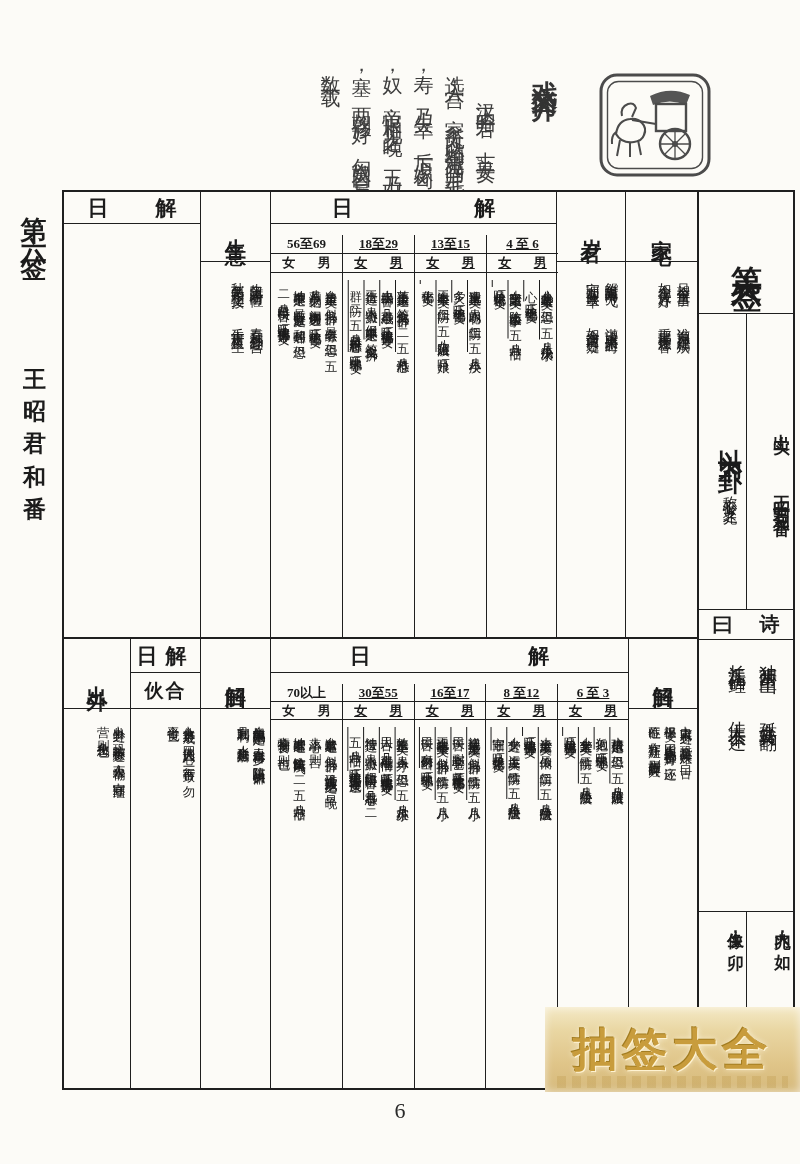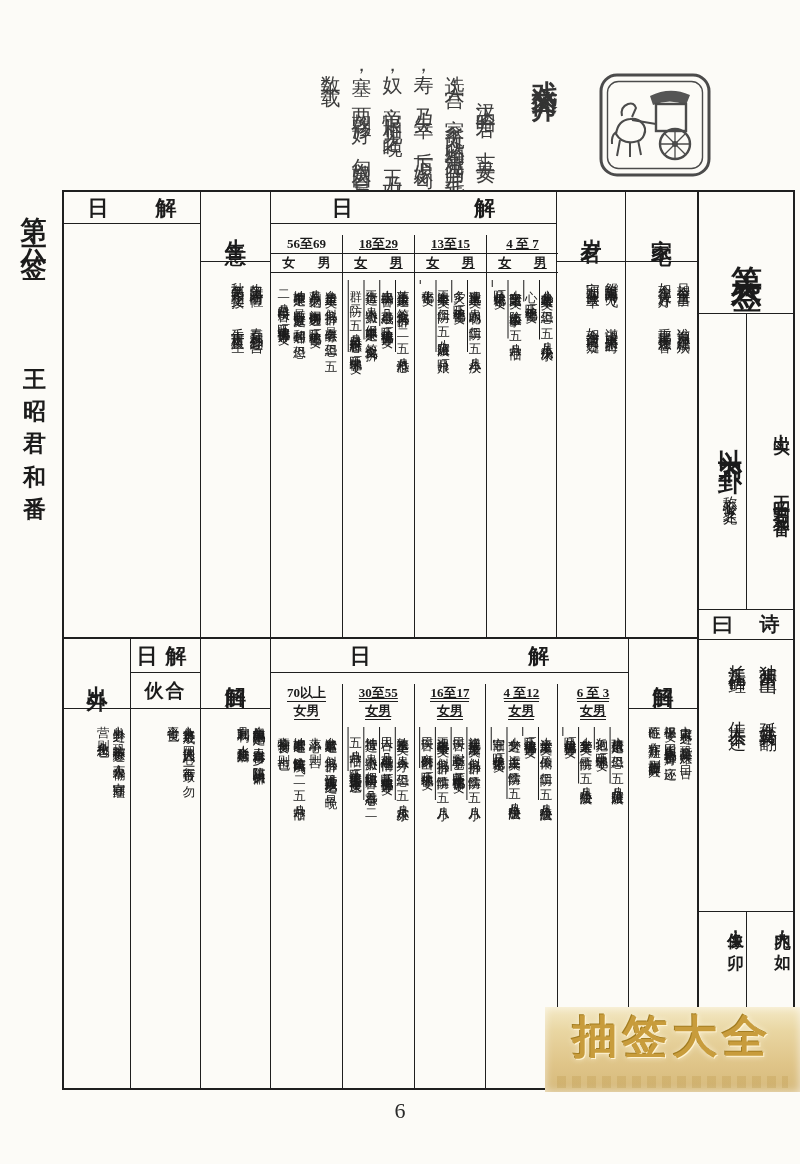--- a/index.html
+++ b/index.html
@@ -60,21 +60,21 @@
   .colB { width:70px; } .colB .hcell { height:70px; }
   .colC { width:286px; } .colC .gh { height:32px; }
   .colD { width:69px; } .colD .hcell { height:70px; }
   .colE { width:72px; } .colE .hcell { height:70px; }
 
   .colO { width:66px; } .colO .hcell { height:70px; }
   .colH { width:70px; } .colH .gh { height:34px; } .colH .subh { height:36px; }
   .colJ { width:70px; } .colJ .hcell { height:70px; }
   .colAG { width:358px; } .colAG .gh { height:34px; } .colAG .al { height:18px; } .colAG .mf { height:18px; }
   .colJ2 { width:69px; } .colJ2 .hcell { height:70px; }
-  .colAG .agecol { width:71.6px;align-items:center; }
+  .colAG .agecol { width:71.6px; }
 
   
   .panel { flex:1; border-left:2px solid var(--bc); display:flex; flex-direction:column; }
   .p-sign { height:122px; border-bottom:1.8px solid var(--bc); display:flex; align-items:center; justify-content:center; }
   .p-sign .vh { font-size:31px; letter-spacing:8px; }
   .p-mid { height:296px; border-bottom:1.8px solid var(--bc); display:flex; }
   .p-mid > div { width:50%; writing-mode:vertical-rl; text-orientation:upright; padding-top:8px; text-align:center; }
   .p-mid .right { border-left:1.6px solid var(--bc); }
   .verdict { font-size:24px; font-weight:bold; letter-spacing:7px; }
   .omen { font-size:14.5px; letter-spacing:3px; margin-top:10px; }
@@ -87,21 +87,21 @@
   .p-poem p { margin:0 7px; }
   .p-bot { flex:1; display:flex; }
   .p-bot > div { width:50%; writing-mode:vertical-rl; text-orientation:upright; padding-top:6px;
                  font-size:16.5px; font-weight:bold; letter-spacing:2px; text-align:left; }
   .p-bot .right { border-left:1.6px solid var(--bc); }
   .p-bot span { margin-right:14px; margin-left:14px; }
 
   
   .wm { position:absolute; left:545px; top:1007px; width:255px; height:85px; z-index:6;
         background:linear-gradient(180deg,#f4e9c6 0%,#e9d6a2 28%,#dfc488 68%,#d6ba7c 100%);
-        display:flex; justify-content:center;
+        display:flex; align-items:center; justify-content:center;
         box-shadow:inset 0 0 8px rgba(255,255,255,.65); }
   .wm-text { font-size:45px; font-weight:bold; letter-spacing:5px; color:#c89c3c;
              text-shadow:1px 1px 0 #fff3d2, -1px -1px 0 #a37d21, 0 0 6px rgba(255,250,230,.9); }
   .wm::after { content:""; position:absolute; bottom:4px; left:12px; right:12px; height:12px; opacity:.45;
         background:repeating-linear-gradient(90deg, rgba(180,140,55,.5) 0 9px, rgba(255,255,255,0) 9px 15px); }
 
   .pageno { position:absolute; top:1098px; left:0; right:0; text-align:center; font-size:22px; color:#2a2a2a; }
 </style>
 </head>
 <body>
@@ -199,21 +199,21 @@
               </div>
               <div class="vbody">
                 <p>童造现运未美　人虽聪明　但防二　五　八月小疾</p>
                 <p>多灾　吓天地化吉平安</p>
                 <p>玉造时令未美　但防二　五　八灾难波阻　吓月娘</p>
                 <p>化吉平安</p>
               </div>
             </div>
 
             <div class="agecol">
-              <div class="al">4 至 7</div>
+              <div class="al">4 至 6</div>
               <div class="mf">
                 <span>女</span>
                 <span>男</span>
               </div>
               <div class="vbody">
                 <p>小儿之卦时令未美　但恐二　五　八月小疾汤火小</p>
                 <p>心　吓天地化吉平安</p>
                 <p>小女之运限未美　防小疾多事二　五　八月守旧</p>
                 <p>吓月娘化吉平安</p>
               </div>
@@ -321,21 +321,21 @@
               </div>
               <div class="vbody">
                 <p>祥造现年运度未美　似鸟拆群　惟防二　五　八月小</p>
                 <p>疾口舌　宜耐心学艺　并吓天地化吉保平安</p>
                 <p>玉造现年时令未美　似鸟拆群　惟防二　五　八月小</p>
                 <p>疾口舌　夜时勿外出　吓天地保平安</p>
               </div>
             </div>
 
             <div class="agecol">
-              <div class="al">4 至12</div>
+              <div class="al">8 至12</div>
               <div class="mf">
                 <span>女</span>
                 <span>男</span>
               </div>
               <div class="vbody">
                 <p>小童运度未美　虽伶俐　但防二　五　八月小疾波阻</p>
                 <p>吓天地化吉方保平安</p>
                 <p>小女之卦　运度未美　惟防二　五　八月小疾波阻</p>
                 <p>宜守旧　吓月娘化吉平安</p>
               </div>

